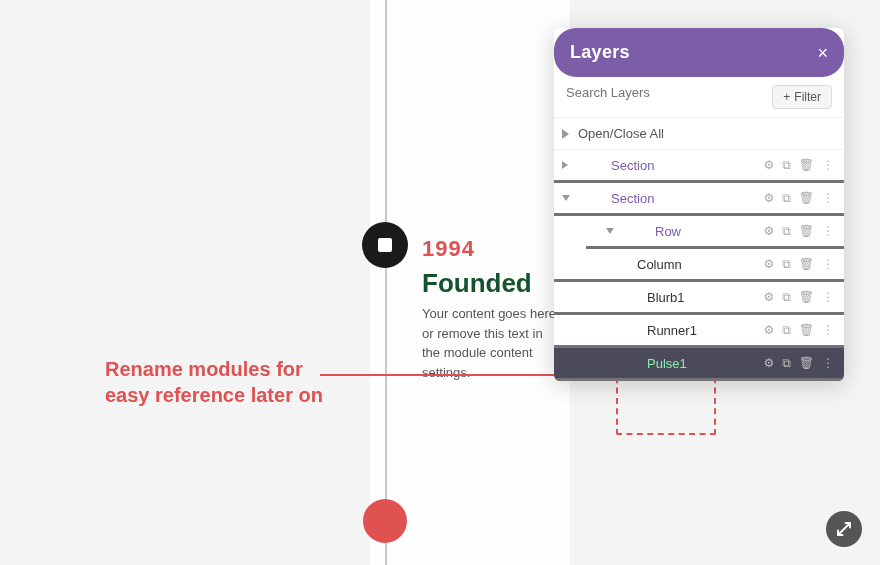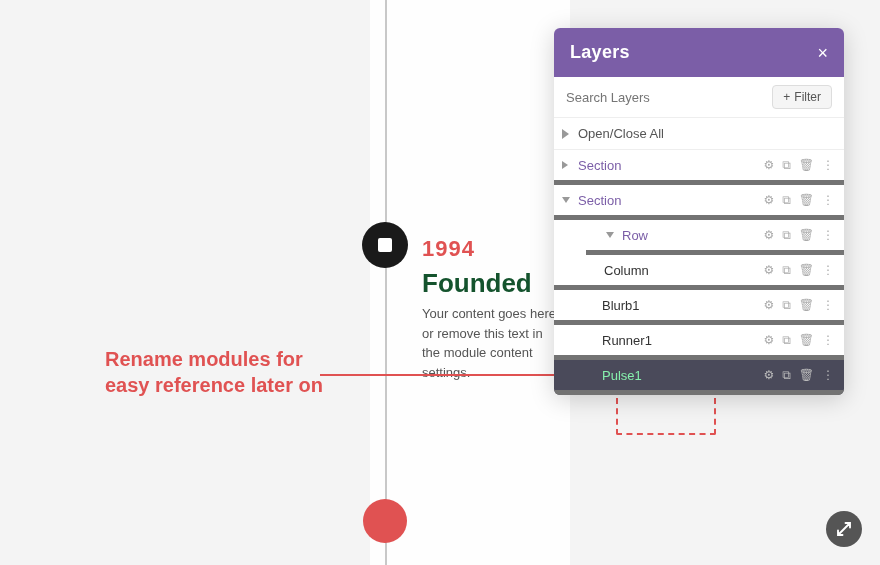--- a/index.html
+++ b/index.html
@@ -91,21 +91,21 @@
       font-size: 13px;
       color: #555;
       line-height: 1.5;
       width: 140px;
     }
 
     
     .annotation-text {
       position: absolute;
       left: 105px;
-      top: 346px;
+      top: 356px;
       font-size: 20px;
       font-weight: 800;
       color: #e05252;
       line-height: 1.3;
       width: 220px;
     }
 
     
     .layers-panel {
       position: absolute;
@@ -117,39 +117,40 @@
       box-shadow: 0 4px 24px rgba(0,0,0,0.18);
       overflow: hidden;
     }
 
     .layers-header {
       background: #7b5ea7;
       padding: 14px 16px;
       display: flex;
       align-items: center;
       justify-content: space-between;
+      border-radius: 22px;
     }
     .layers-title {
       color: #fff;
       font-size: 18px;
       font-weight: 700;
       letter-spacing: 0.3px;
     }
     .layers-close-btn {
       color: #fff;
       font-size: 18px;
       cursor: pointer;
       background: none;
       border: none;
       line-height: 1;
     }
 
     .layers-search-bar {
       display: flex;
-      align-items: center;
+      align-items: flex-start;
       padding: 8px 12px;
       border-bottom: 1px solid #eee;
       gap: 8px;
     }
     .search-input {
       flex: 1;
       border: none;
       outline: none;
       font-size: 13px;
       color: #999;
@@ -186,27 +187,28 @@
     .open-close-label {
       font-size: 13px;
       color: #555;
     }
 
     
     .layer-row {
       display: flex;
       align-items: center;
       padding: 6px 8px;
-      border-bottom: 5px solid #737373;
-      cursor: pointer;
+      border-bottom: 3px solid #737373;
+      cursor: pointer;
+      gap: 33px;
     }
     .layer-indent-0 { padding-left: 8px; }
     .layer-indent-1 { padding-left: 20px; margin-left: 32px; }
     .layer-indent-2 { padding-left: 34px; }
-    .layer-indent-3 { padding-left: 32px; align-items: center; }
+    .layer-indent-3 { padding-left: 44px; align-items: center; }
 
     .layer-arrow {
       width: 10px;
       margin-right: 6px;
       flex-shrink: 0;
     }
     .layer-arrow-right {
       width: 0; height: 0;
       border-top: 4px solid transparent;
       border-bottom: 4px solid transparent;

